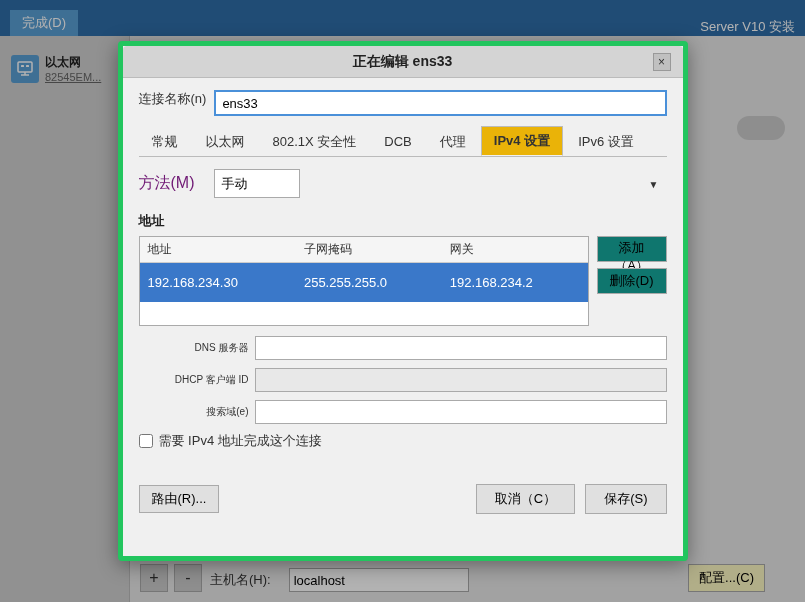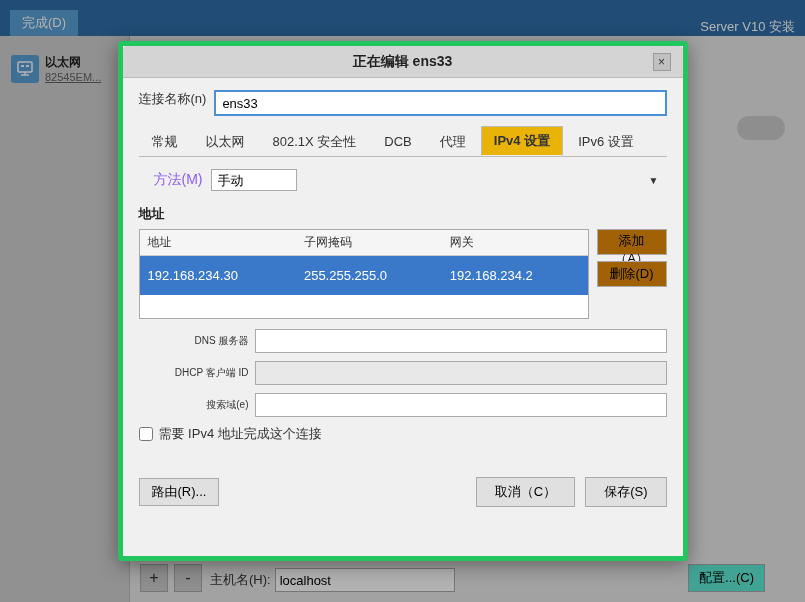--- a/index.html
+++ b/index.html
@@ -107,39 +107,39 @@
       font-size: 16px;
       color: #333;
     }
 
     .hostname-bar {
       position: absolute;
       bottom: 10px;
       left: 80px;
       display: flex;
       align-items: center;
-      gap: 4px;
+      gap: 18px;
       font-size: 13px;
       color: #333;
     }
 
     .hostname-input {
       width: 180px;
       height: 24px;
       border: 1px solid #aaa;
       padding: 2px 4px;
       font-size: 13px;
       background: white;
     }
 
     .configure-btn {
       position: absolute;
       bottom: 10px;
       right: 40px;
-      background: #5eead4;
+      background: #fef9c3;
       border: 1px solid #aaa;
       padding: 4px 10px;
       font-size: 13px;
       cursor: pointer;
       font-family: inherit;
     }
 
     .right-toggle {
       position: absolute;
       top: 80px;
@@ -261,38 +261,38 @@
 
     
     .method-row {
       display: flex;
       align-items: center;
       margin-bottom: 14px;
       gap: 8px;
     }
 
     .method-label {
-      font-size: 14px;
-      color: #8b5cf6;
+      font-size: 16px;
+      color: #701a75;
       white-space: nowrap;
-      margin-left: 15px;
     }
 
     .method-select {
       flex: 1;
-      height: 22px;
+      height: 29px;
       border: 1px solid #aaa;
       padding: 2px 6px;
       font-size: 13px;
       background: white;
       font-family: inherit;
       appearance: none;
       -webkit-appearance: none;
       background-image: none;
       cursor: pointer;
+      margin-left: 12px;
     }
 
     .method-select-wrapper {
       flex: 1;
       position: relative;
     }
 
     .method-select-wrapper::after {
       content: "▼";
       position: absolute;
@@ -355,21 +355,21 @@
 
     .addr-buttons {
       display: flex;
       flex-direction: column;
       gap: 6px;
     }
 
     .addr-btn {
       width: 70px;
       height: 26px;
-      background: #a16207;
+      background: #0f766e;
       border: 1px solid #aaa;
       padding: 2px 6px;
       font-size: 13px;
       cursor: pointer;
       font-family: inherit;
       text-align: center;
     }
 
     
     .form-row {

